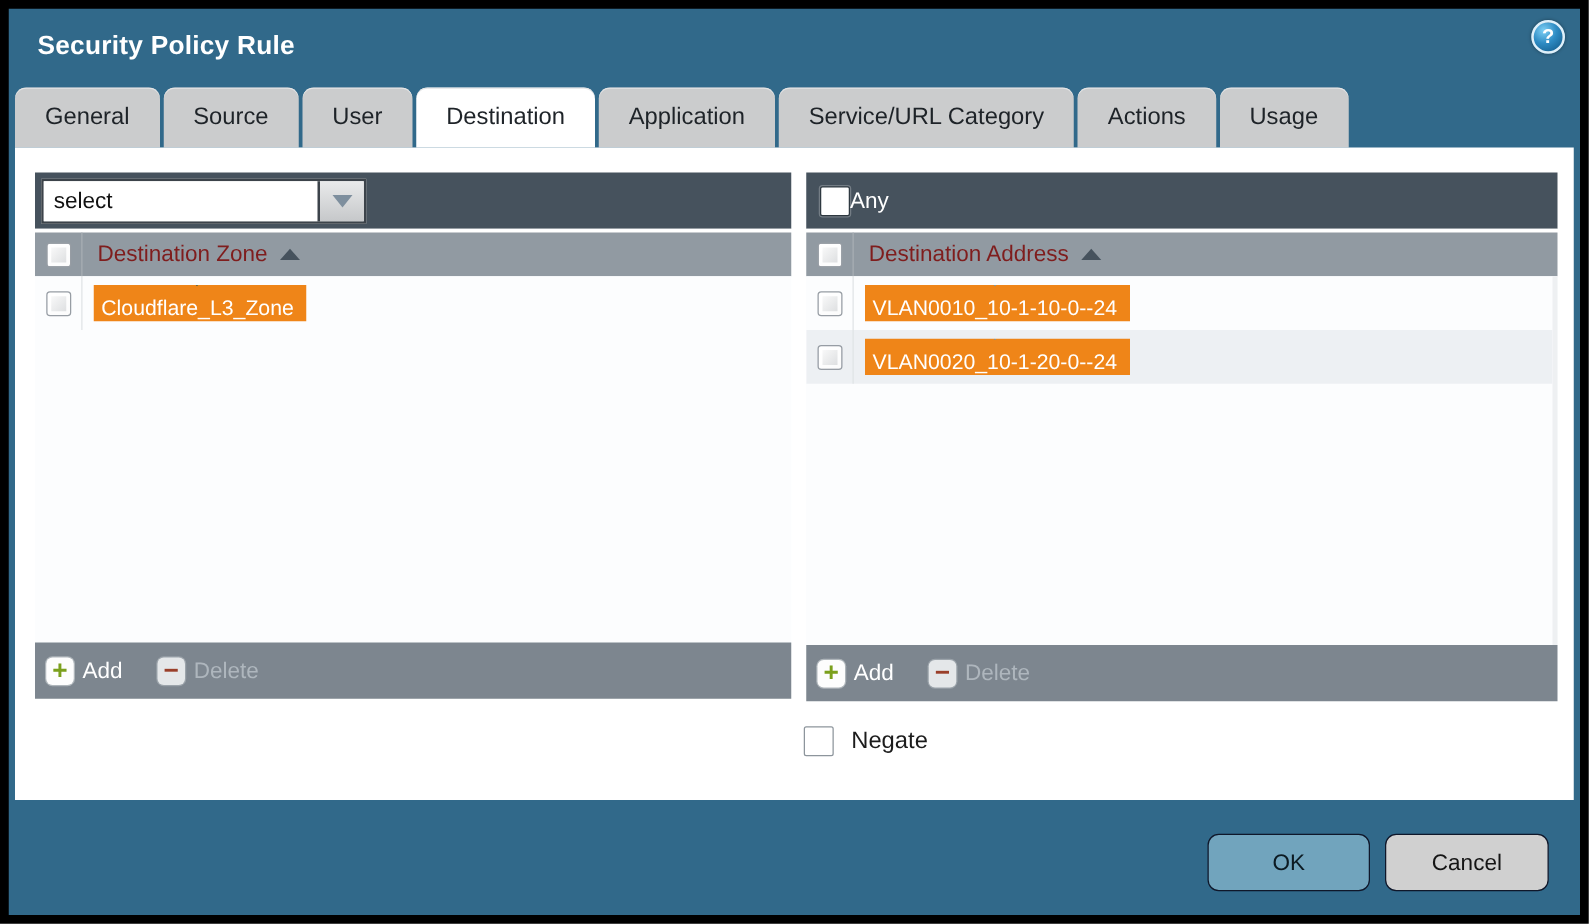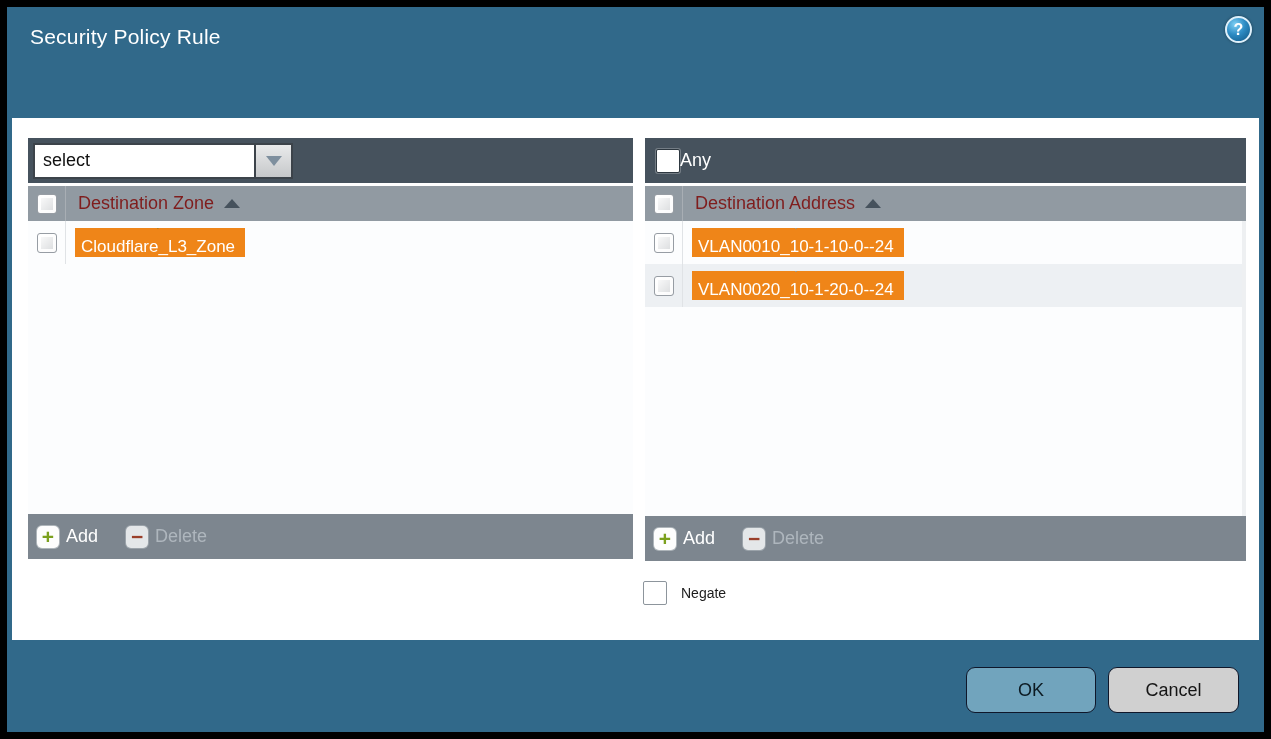--- a/index.html
+++ b/index.html
@@ -5,21 +5,21 @@
   * { margin:0; padding:0; box-sizing:border-box; }
   html,body { width:1271px; height:739px; font-family:"Liberation Sans", sans-serif; }
   body { background:#000; position:relative; overflow:hidden; }
 
   .dialog {
     position:absolute; left:7px; top:7px; right:7px; bottom:7px;
     background:#31698a;
   }
 
   
-  .title { position:absolute; left:23px; top:18px; color:#fff; font-size:21px; font-weight:400; letter-spacing:.2px; }
+  .title { position:absolute; left:23px; top:18px; color:#fff; font-size:21px; font-weight:700; letter-spacing:.2px; }
   .help-btn {
     position:absolute; right:12px; top:9px; width:27px; height:27px; border-radius:50%;
     background:radial-gradient(circle at 35% 28%, #7fd0f5 0%, #2e8cc4 45%, #0f5584 100%);
     border:2px solid #dff0fa; box-shadow:0 0 3px rgba(0,0,0,.4);
     color:#fff; font-size:16px; font-weight:bold; text-align:center; line-height:23px;
     cursor:pointer;
   }
 
   
   .tabs { position:absolute; left:5px; top:63px; display:flex; gap:3px; height:48px; }
@@ -101,41 +101,51 @@
   }
   .add-icon { background:#fdfdfd; color:#7ba01d; box-shadow:0 0 0 1px #aeb5ba; }
   .del-icon { background:#e4e7e9; color:#9a3f2a; box-shadow:0 0 0 1px #9ba3aa; }
   .ftext-on  { color:#ffffff; font-size:18px; margin-right:18px; cursor:pointer; }
   .ftext-off { color:#aeb6bd; font-size:18px; margin-right:18px; }
   .footer-group { display:flex; align-items:center; gap:7px; }
 
   .negate-row {
     position:absolute; left:631px; top:463px; display:flex; align-items:center; gap:14px;
   }
-  .negate-row .nlabel { color:#1c1c1c; font-size:14px; }
+  .negate-row .nlabel { color:#1c1c1c; font-size:19px; }
 
   
   .btn {
     position:absolute; top:660px; height:46px; border:1px solid #0f172a; border-radius:9px;
     font-size:18px; font-family:"Liberation Sans", sans-serif; cursor:pointer;
     display:flex; align-items:center; justify-content:center;
   }
   .btn-ok { left:959px; width:130px; background:#71a4bd; color:#0c1a22; }
   .btn-cancel { left:1101px; width:131px; background:#d0d0d0; color:#151515; }
 
   .icon-svg { display:block; }
 </style>
 </head>
 <body>
 
 <div class="dialog">
 
   <div class="title">Security Policy Rule</div>
   <div class="help-btn">?</div>
 
+  <div class="tabs">
+    <div class="tab">General</div>
+    <div class="tab">Source</div>
+    <div class="tab">User</div>
+    <div class="tab active">Destination</div>
+    <div class="tab">Application</div>
+    <div class="tab">Service/URL Category</div>
+    <div class="tab">Actions</div>
+    <div class="tab">Usage</div>
+  </div>
 
   <div class="content">
 
     <div class="panel panel-left">
       <div class="darkbar">
         <div class="combo">
           <input type="text" value="select" style="">
           <div class="drop">
             <span class="tri"></span>
           </div>

